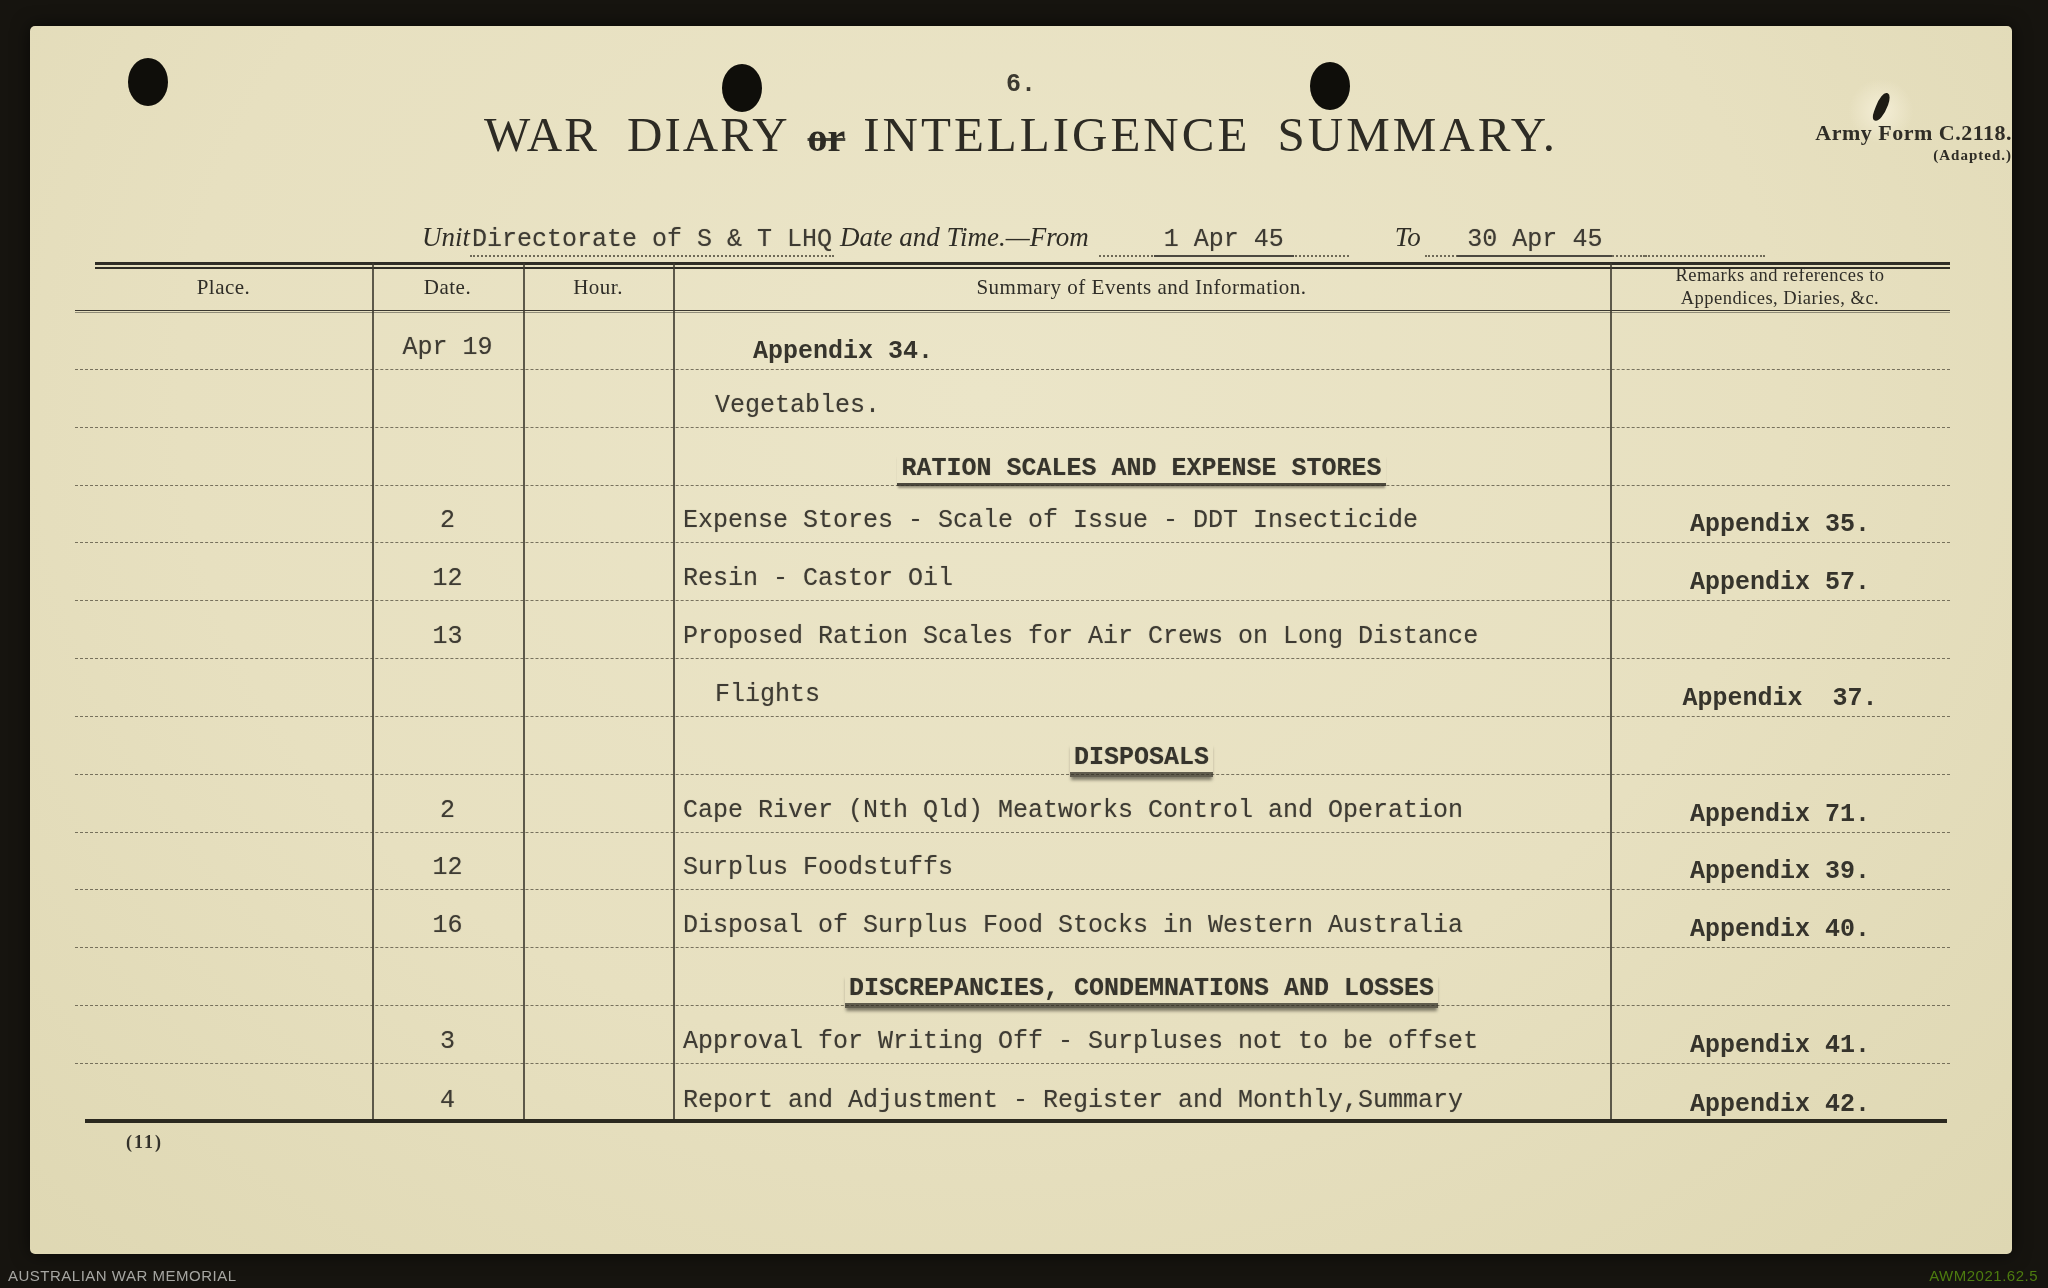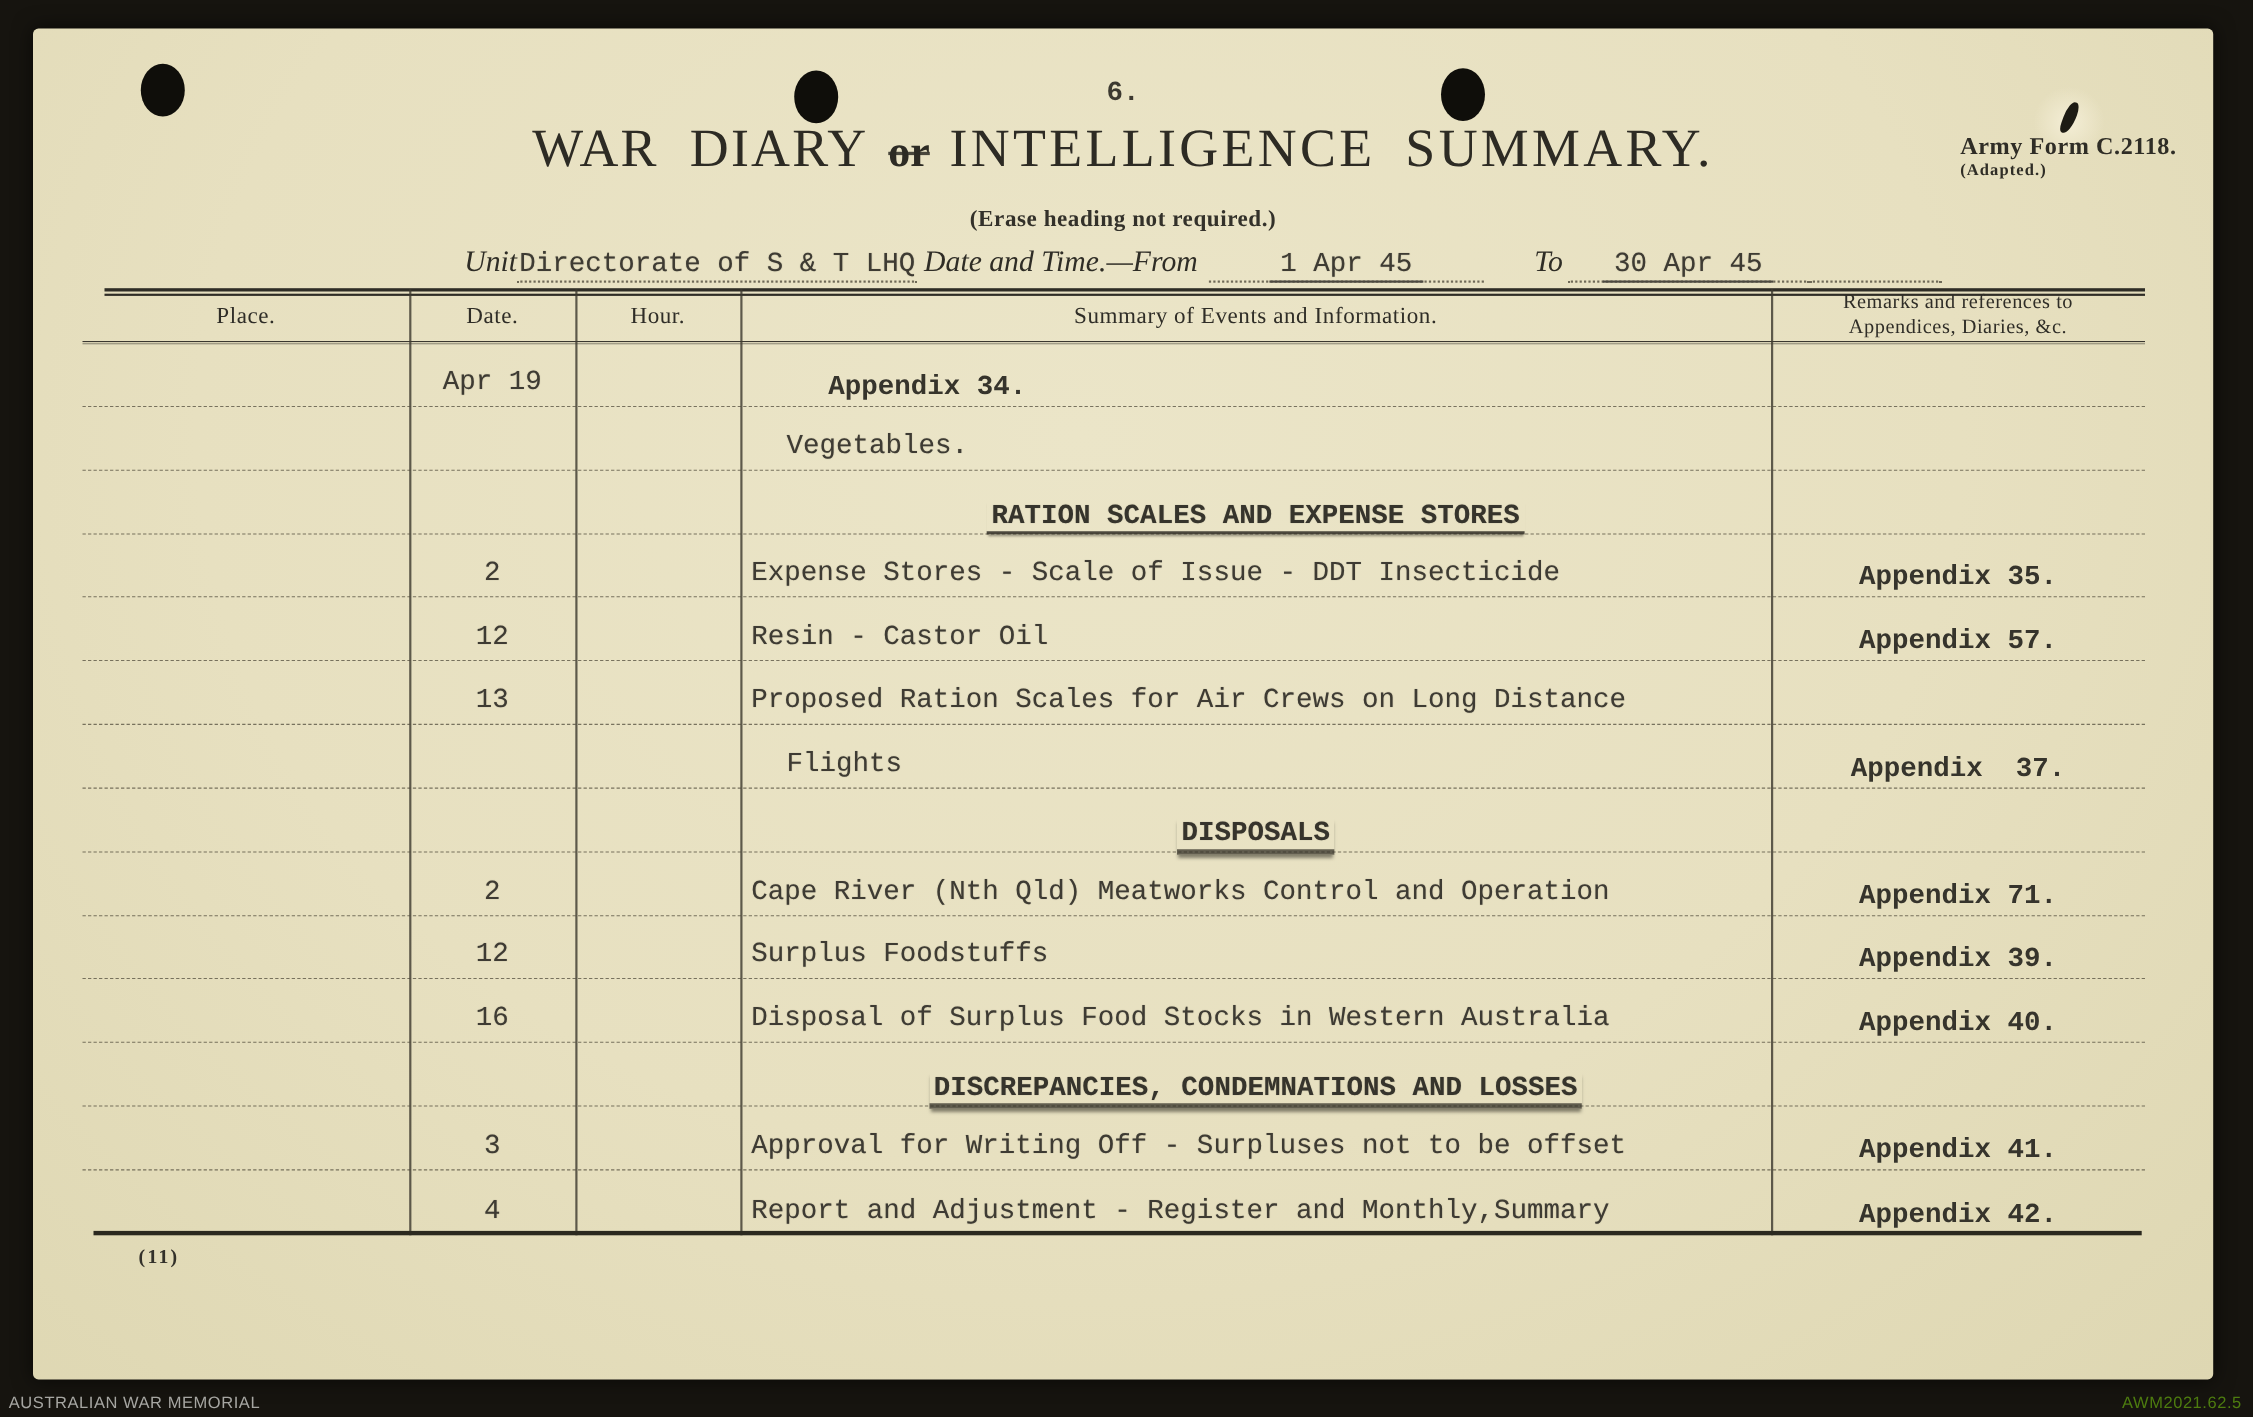--- a/index.html
+++ b/index.html
@@ -46,21 +46,21 @@
   .title-struck { position:relative; display:inline-block; font-size:49px; letter-spacing:3px; word-spacing:12px; }
   .title-struck .xover {
     position:absolute; left:-6px; right:-6px; top:38%;
     font-family:"Liberation Mono", monospace; font-size:27px; letter-spacing:3px;
     color:rgba(52,50,41,.8); overflow:hidden; white-space:nowrap; line-height:0;
   }
   .subtitle {
     position:absolute; top:160px; left:0; width:100%; text-align:center;
     font-size:21px; font-weight:bold; color:#33312a; letter-spacing:.5px;
   }
-  .form-ref { position:absolute; top:94px; left:1752px; width:230px; text-align:left; color:#2f2d26; }
+  .form-ref { position:absolute; top:94px; left:1752px; width:230px; text-align:right; color:#2f2d26; }
   .form-ref .fr1 { font-size:22px; font-weight:bold; letter-spacing:.5px; }
   .form-ref .fr2 { font-size:15px; font-weight:bold; letter-spacing:1px; margin-top:1px; }
   
   .unit-line {
     position:absolute; top:196px; left:392px; display:flex; align-items:baseline;
     color:#2f2d26;
   }
   .lbl { font-style:italic; font-size:27px; white-space:nowrap; }
   .typed {
     font-family:"Liberation Mono", monospace; font-size:25px; color:#3e3b33;
@@ -137,21 +137,20 @@
 
   <div class="title-row">
     <span class="title-main">WAR DIARY</span>
     <span class="title-or">or</span>
     <span class="title-struck">
       <span>INTELLIGENCE SUMMARY.</span>
       <span class="xover">xxxxxxxxxxxxxxxxxxxxxxxxxxxxxxxxxx</span>
     </span>
   </div>
 
-  <div class="subtitle">(Erase heading not required.)</div>
 
   <div class="form-ref">
     <div class="fr1">Army Form C.2118.</div>
     <div class="fr2">(Adapted.)</div>
   </div>
 
   <div class="unit-line">
     <span class="lbl">Unit</span>
     <span class="typed u-val">Directorate of S &amp; T LHQ</span>
     <span class="lbl dt-lbl">Date and Time.—From</span>

